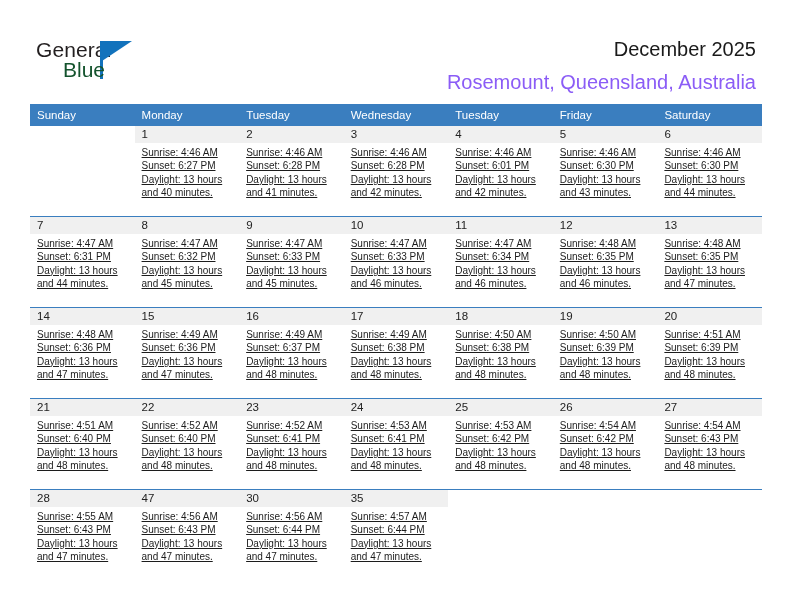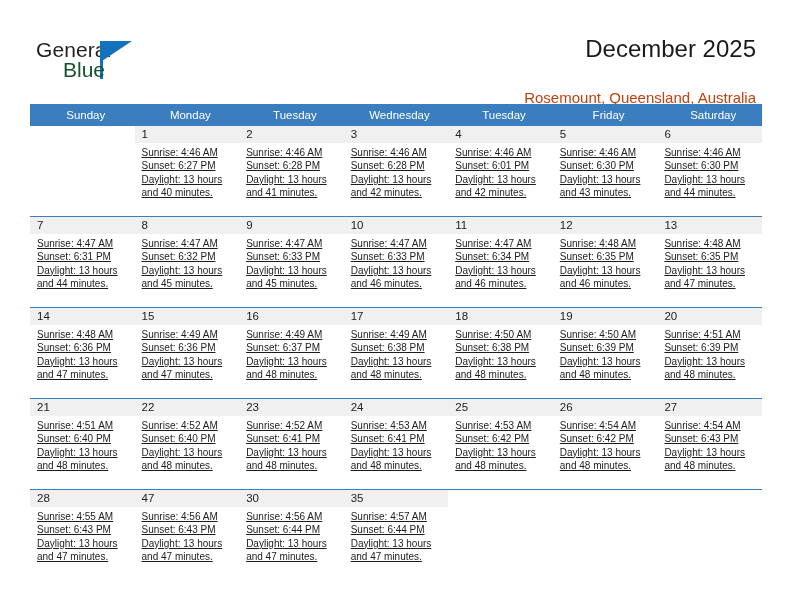--- a/index.html
+++ b/index.html
@@ -66,48 +66,48 @@
     background: #1272bc;
   }
 
   .title-block {
     position: absolute;
     right: 36px;
     top: 32px;
     text-align: right;
   }
   .month-title {
-    font-size: 24px;
+    font-size: 20px;
     color: #1a1a1a;
     line-height: 34px;
     white-space: nowrap;
   }
   .location {
-    font-size: 15px;
-    color: #c2410c;
+    font-size: 20px;
+    color: #8b5cf6;
     line-height: 20px;
-    margin-top: 22px;
+    margin-top: 6px;
     white-space: nowrap;
   }
 
   
   .cal {
     position: absolute;
     left: 30px;
     top: 104px;
     width: 732px;
     border-collapse: collapse;
     table-layout: fixed;
   }
   .cal th {
     background: #3a7ebf;
     color: #ffffff;
     font-size: 11.5px;
     font-weight: normal;
-    text-align: center;
+    text-align: left;
     padding: 5px 0 5px 7px;
     height: 12px;
     border: none;
   }
   .cal td {
     vertical-align: top;
     padding: 0;
     border: none;
     width: 104.57px;
     height: 90px;

